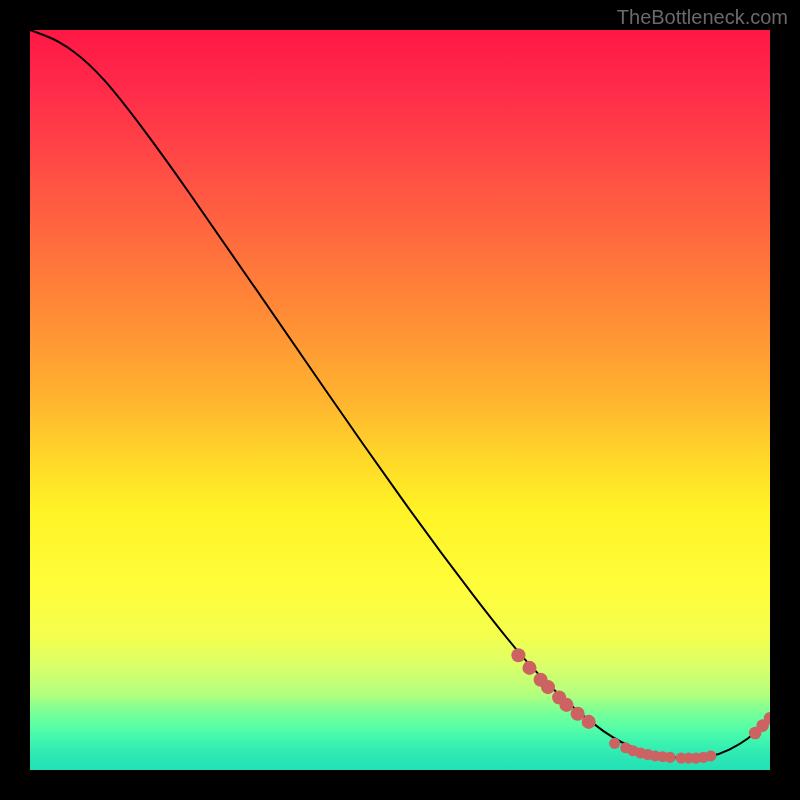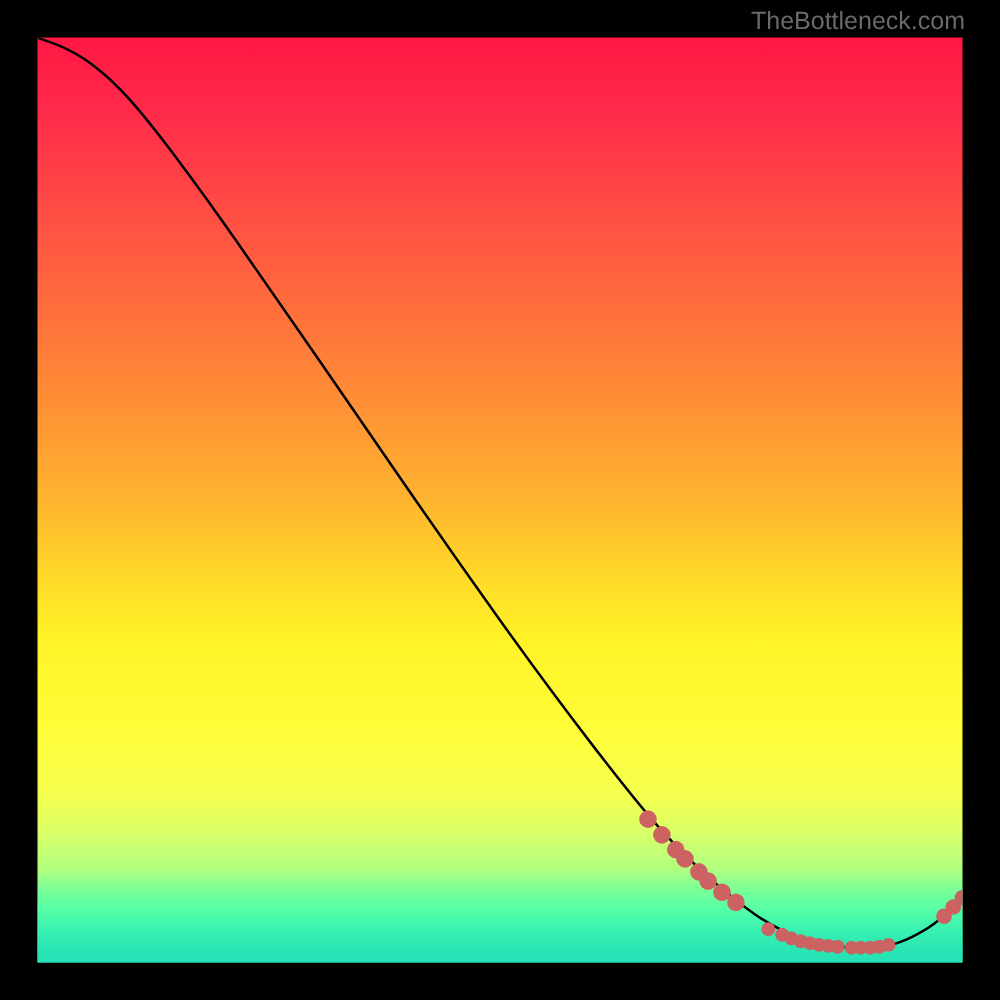--- a/index.html
+++ b/index.html
@@ -6,21 +6,21 @@
   body {
     width: 800px;
     height: 800px;
     background: #000;
     position: relative;
     font-family: Arial, sans-serif;
   }
   .watermark {
     position: absolute;
     top: 6px;
-    right: 28px;
+    right: 12px;
     color: #6a6a6a;
     font-size: 20px;
     font-weight: 400;
     z-index: 10;
   }
   .plot-area {
     position: absolute;
     left: 30px;
     top: 30px;
     width: 740px;

